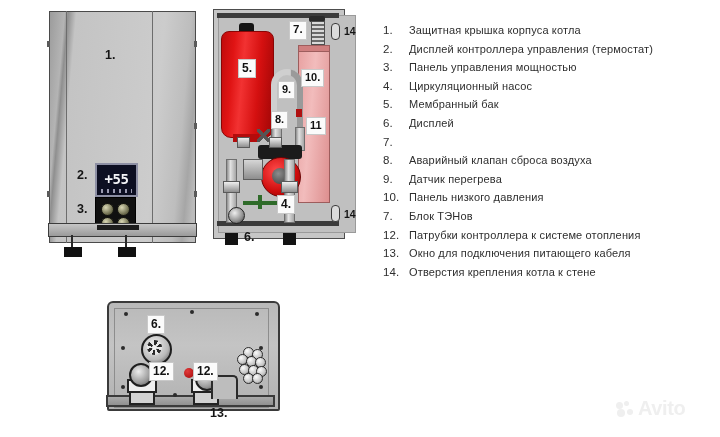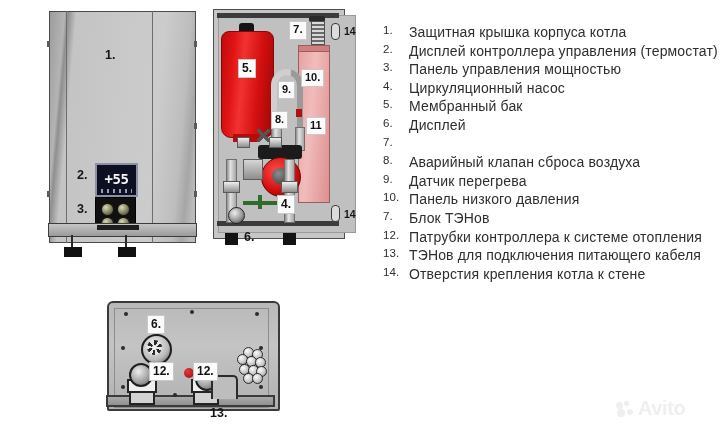--- a/index.html
+++ b/index.html
@@ -8,21 +8,21 @@
     background:#ffffff;
     font-family:"Liberation Sans","DejaVu Sans",sans-serif;
     position:relative;overflow:hidden;
   }
   .stage{position:absolute;inset:0;}
 
   
   #legend{position:absolute;left:383px;top:24px;width:330px;}
   .leg-row{display:flex;align-items:flex-start;height:18.6px;}
   .leg-num{width:26px;flex:0 0 26px;font-size:11.5px;color:#2e2e2e;letter-spacing:.1px;}
-  .leg-txt{font-size:14px;color:#2e2e2e;white-space:nowrap;letter-spacing:.15px;text-align:right;}
+  .leg-txt{font-size:11px;color:#2e2e2e;white-space:nowrap;letter-spacing:.15px;text-align:right;}
 
   
   .lbl{position:absolute;background:#fbfbfb;border:1px solid #c9c9c9;
        font-size:11px;font-weight:bold;color:#111;line-height:1;
        padding:2px 3px 3px 3px;z-index:40;white-space:nowrap;}
   .lbl.plain{background:transparent;border:none;color:#151515;padding:0;}
   .metal{background:linear-gradient(100deg,#a9a9a9 0%,#bdbdbd 18%,#cfcfcf 55%,#b8b8b8 88%,#9e9e9e 100%);}
 
   
   #front-view{position:absolute;left:49px;top:11px;width:147px;height:232px;}
@@ -305,21 +305,21 @@
     <div class="leg-row">
       <span class="leg-num">7.</span>
       <span class="leg-txt">Блок ТЭНов</span>
     </div>
     <div class="leg-row">
       <span class="leg-num">12.</span>
       <span class="leg-txt">Патрубки контроллера к системе отопления</span>
     </div>
     <div class="leg-row">
       <span class="leg-num">13.</span>
-      <span class="leg-txt">ТЭНов для подключения питающего кабеля</span>
+      <span class="leg-txt">Окно для подключения питающего кабеля</span>
     </div>
     <div class="leg-row">
       <span class="leg-num">14.</span>
       <span class="leg-txt">Отверстия крепления котла к стене</span>
     </div>
   </div>
 
   <div id="watermark">
     <span id="wm-dots">
       <i style="width:7px;height:7px;left:0;top:1px;"></i>

